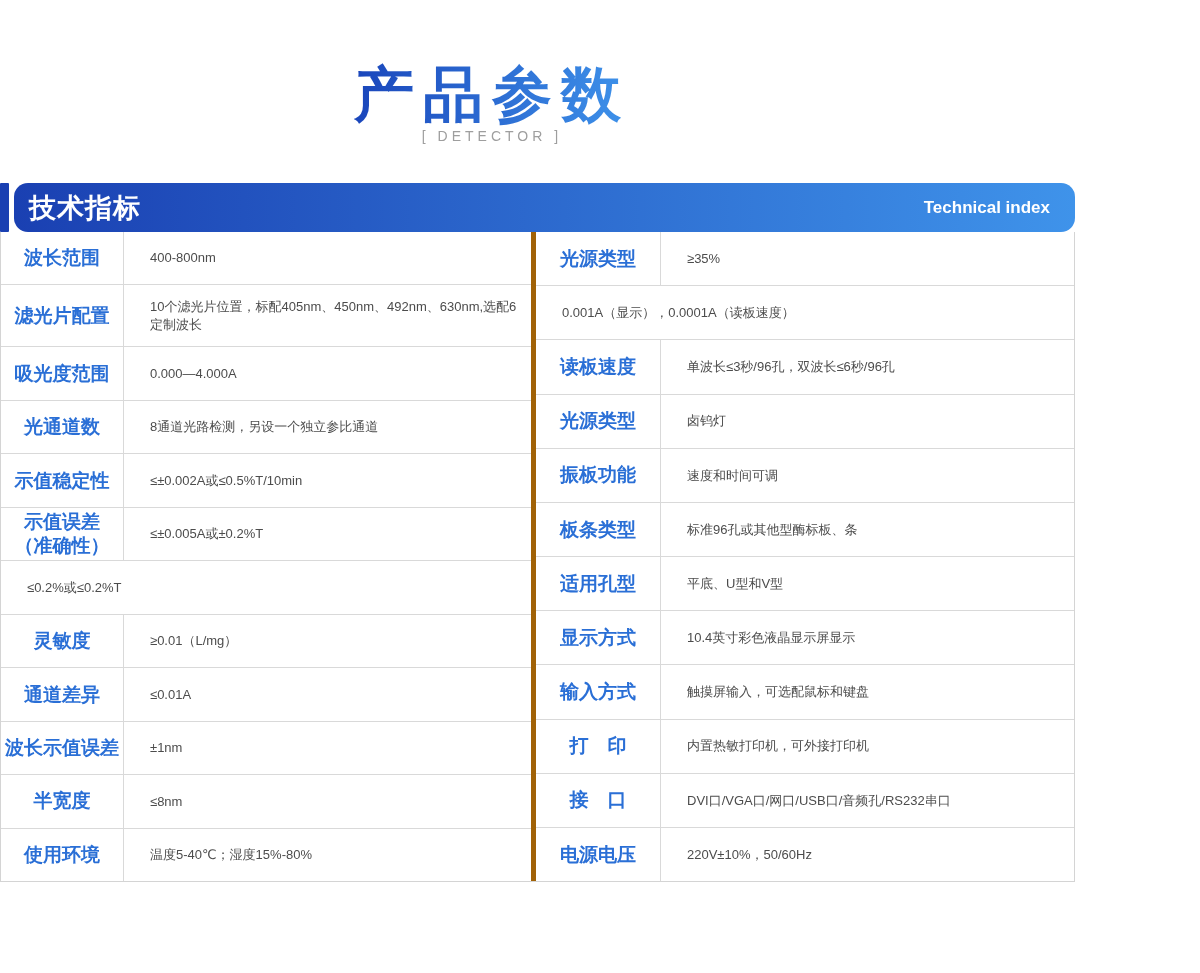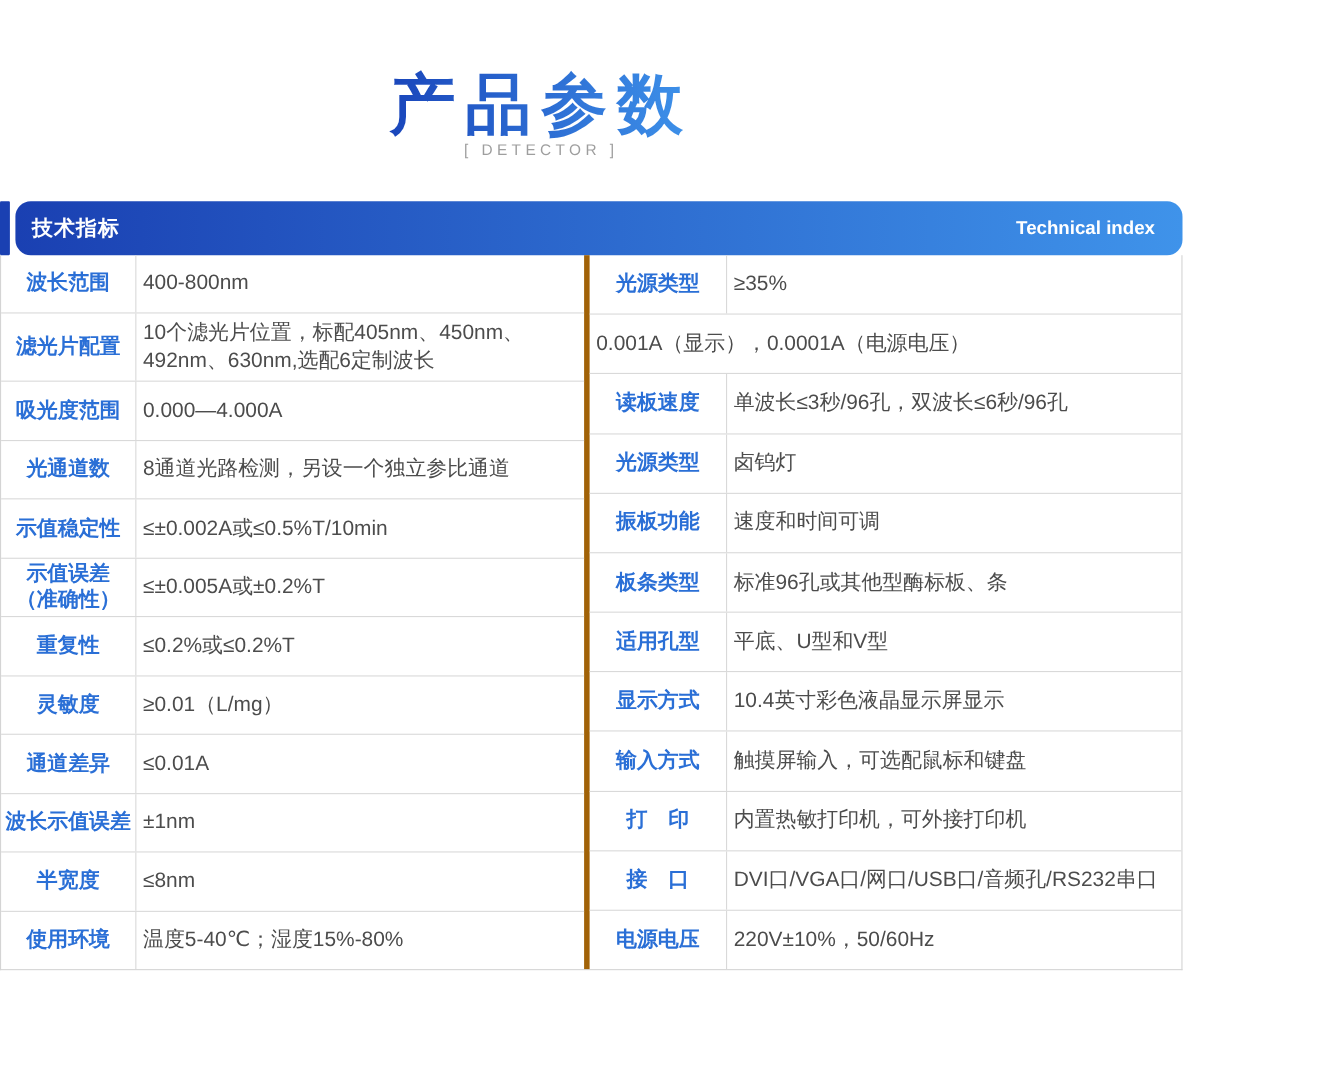--- a/index.html
+++ b/index.html
@@ -47,21 +47,21 @@
   .section-bar {
     flex: 1;
     margin-left: 5px;
     border-radius: 14px;
     background: linear-gradient(90deg, var(--header-grad-start, #1a40b2), var(--header-grad-end, #3f93ea));
     display: flex;
     align-items: center;
     justify-content: space-between;
     padding: 0 25px 0 15px;
   }
-  .section-title { color: #ffffff; font-size: 19px; font-weight: bold; letter-spacing: 1px; }
+  .section-title { color: #ffffff; font-size: 27px; font-weight: bold; letter-spacing: 1px; }
   .section-title-en { color: #ffffff; font-size: 17px; font-weight: 600; }
 
   
   .table-body {
     display: flex;
     height: 650px;
     border: 1px solid #d4d4d4;
     border-top: none;
     box-sizing: border-box;
   }
@@ -85,23 +85,23 @@
     font-weight: bold;
     font-size: 19px;
     line-height: 1.25;
     white-space: pre-line;
   }
   .half-right .label-cell { width: 124px; }
   .value-cell {
     flex: 1;
     display: flex;
     align-items: center;
-    padding: 4px 12px 4px 6px;
+    padding: 4px 12px 4px 26px;
     color: #4c4c4c;
-    font-size: 19px;
+    font-size: 13px;
     line-height: 1.35;
   }
 </style>
 </head>
 <body>
 
 <div class="page">
 
   <div class="title-wrap">
     <h1 class="page-title">产品参数</h1>
@@ -139,21 +139,20 @@
           <div class="spec-row">
             <div class="label-cell">示值稳定性</div>
             <div class="value-cell">≤±0.002A或≤0.5%T/10min</div>
           </div>
           <div class="spec-row">
             <div class="label-cell">示值误差
 （准确性）</div>
             <div class="value-cell">≤±0.005A或±0.2%T</div>
           </div>
           <div class="spec-row">
-            <div class="label-cell">重复性</div>
             <div class="value-cell">≤0.2%或≤0.2%T</div>
           </div>
           <div class="spec-row">
             <div class="label-cell">灵敏度</div>
             <div class="value-cell">≥0.01（L/mg）</div>
           </div>
           <div class="spec-row">
             <div class="label-cell">通道差异</div>
             <div class="value-cell">≤0.01A</div>
           </div>
@@ -169,21 +168,21 @@
             <div class="label-cell">使用环境</div>
             <div class="value-cell">温度5-40℃；湿度15%-80%</div>
           </div>
         </div>
       <div class="half half-right">
           <div class="spec-row">
             <div class="label-cell">光源类型</div>
             <div class="value-cell">≥35%</div>
           </div>
           <div class="spec-row">
-            <div class="value-cell">0.001A（显示），0.0001A（电源电压）</div>
+            <div class="value-cell">0.001A（显示），0.0001A（读板速度）</div>
           </div>
           <div class="spec-row">
             <div class="label-cell">读板速度</div>
             <div class="value-cell">单波长≤3秒/96孔，双波长≤6秒/96孔</div>
           </div>
           <div class="spec-row">
             <div class="label-cell">光源类型</div>
             <div class="value-cell">卤钨灯</div>
           </div>
           <div class="spec-row">

